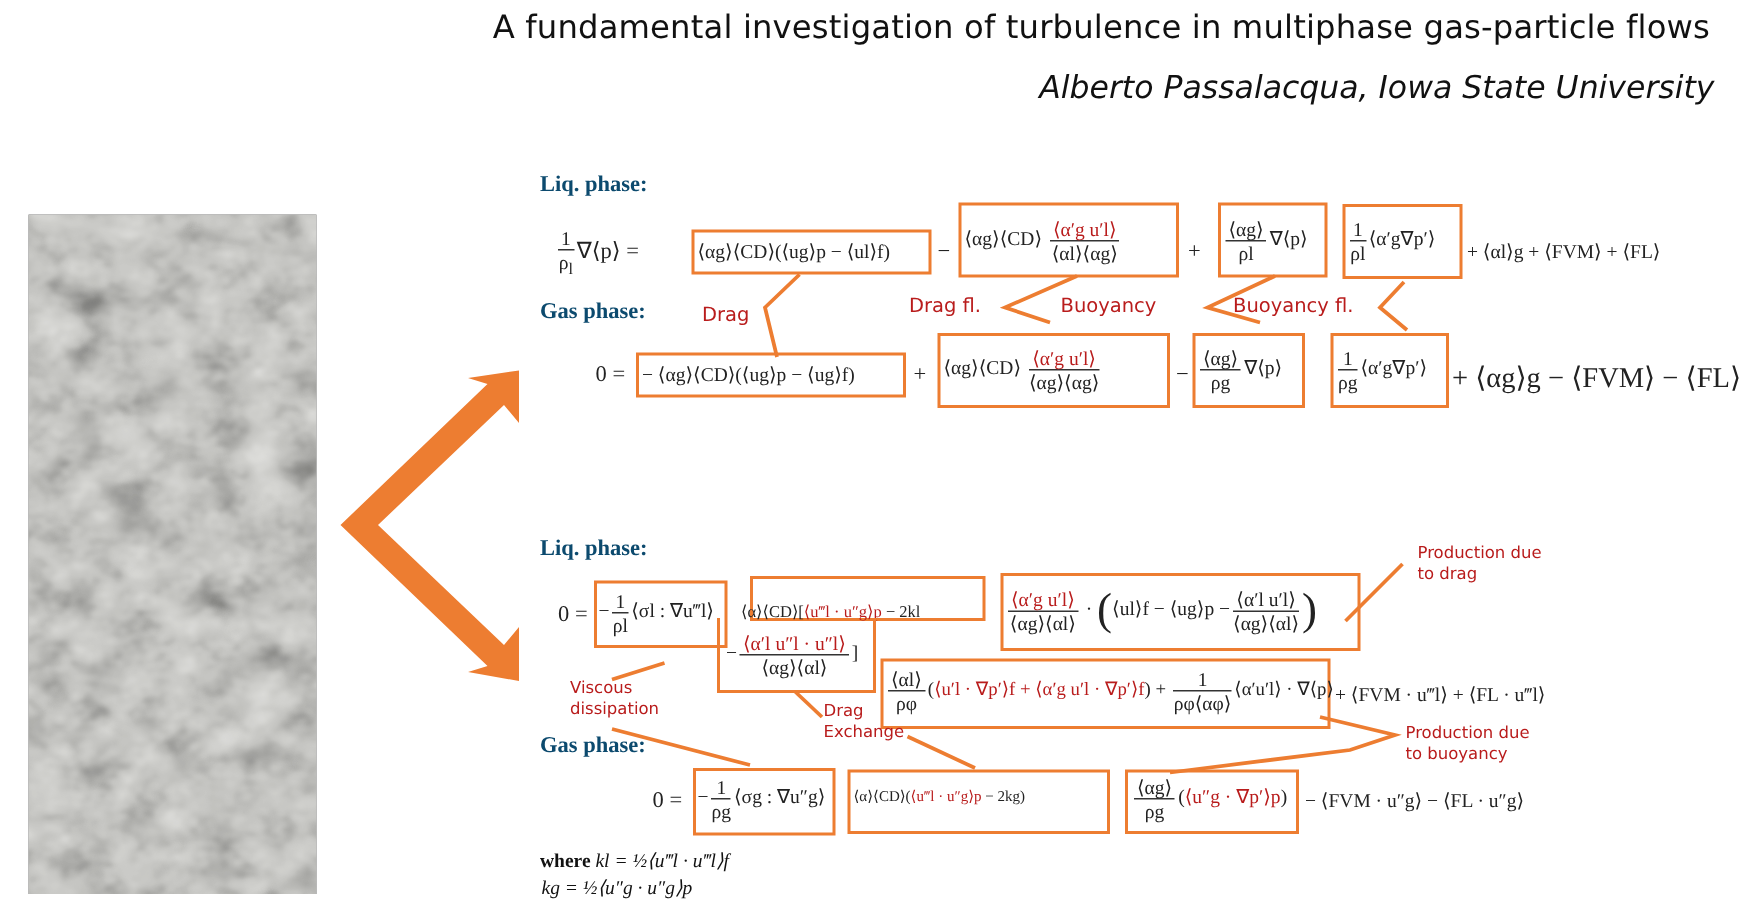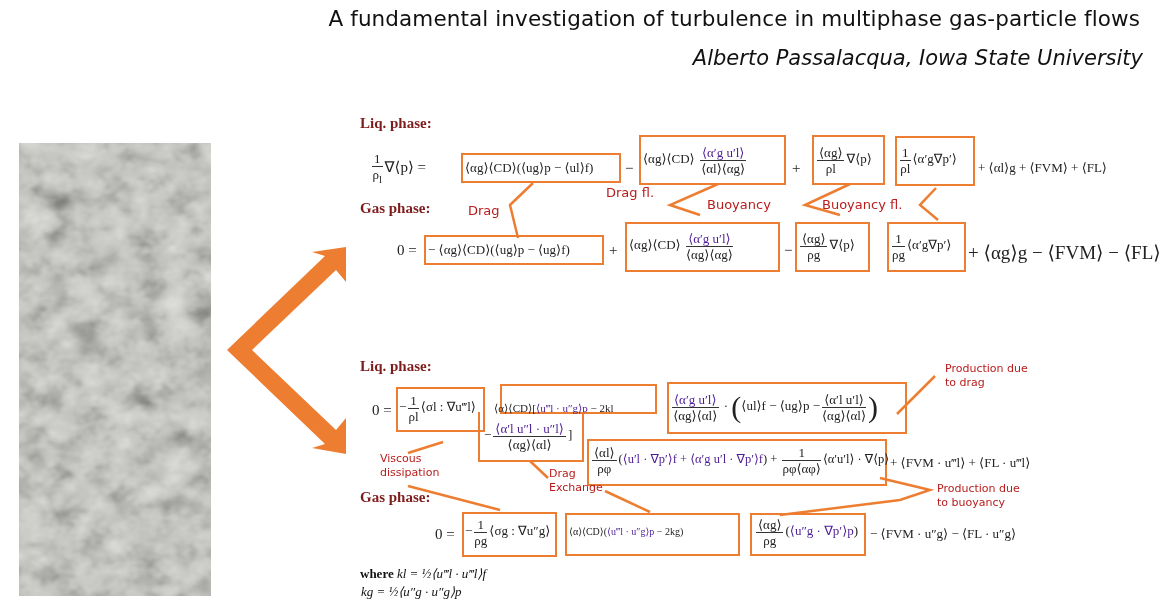--- a/index.html
+++ b/index.html
@@ -1,23 +1,23 @@
 <!DOCTYPE html>
 <html><head>
 <meta charset="utf-8">
 <style>
   html, body { margin:0; padding:0; }
   body { width:1165px; height:614px; background:#ffffff; position:relative; overflow:hidden; font-family:"DejaVu Serif", serif; color:#1a1a1a; }
   .title { position:absolute; right:25px; top:6px; font-family:"DejaVu Sans", sans-serif; font-size:21.5px; color:#111; letter-spacing:0.1px; white-space:nowrap; }
   .author { position:absolute; right:22px; top:46px; font-family:"DejaVu Sans", sans-serif; font-style:italic; font-size:21px; color:#111; white-space:nowrap; }
   .sim-image { position:absolute; left:19px; top:143px; width:192px; height:453px; background:#777; overflow:hidden; }
   svg.overlay { position:absolute; left:0; top:0; width:1165px; height:614px; pointer-events:none; }
-  .lbl { position:absolute; font-family:"Liberation Serif", serif; font-weight:bold; font-size:15px; color:#7f1d1d; white-space:nowrap; }
+  .lbl { position:absolute; font-family:"Liberation Serif", serif; font-weight:bold; font-size:15px; color:#0c4a6e; white-space:nowrap; }
   .eq { position:absolute; font-family:"Liberation Serif", serif; font-size:15px; color:#222; white-space:nowrap; line-height:1; }
-  .eq .r { color:#4c1d95; }
+  .eq .r { color:#b91c1c; }
   .box { position:absolute; border:2.5px solid #ed7d31; box-sizing:border-box; }
   .ann { position:absolute; font-family:"DejaVu Sans", sans-serif; font-size:13px; color:#b91c1c; white-space:nowrap; }
   .ann.small { font-size:11px; line-height:14px; }
   .frac { display:inline-block; vertical-align:middle; text-align:center; margin:0 2px; }
   .frac .n { display:block; border-bottom:1px solid #333; padding:0 2px 1px; font-size:13px; }
   .frac .d { display:block; padding-top:1px; font-size:13px; }
   .big { font-size:30px; vertical-align:middle; font-weight:200; }
   .where { position:absolute; font-family:"Liberation Serif", serif; font-size:13px; color:#111; white-space:nowrap; }
 </style>
 </head>
@@ -82,21 +82,21 @@
   <span class="frac"><span class="n">⟨αg⟩</span><span class="d">ρl</span></span><span>∇⟨p⟩</span>
 </div>
 <div class="box" style="left:895px;top:136px;width:80px;height:50px;"></div>
 <div class="eq r" style="left:898px;top:146px;font-size:13px;">
   <span class="frac"><span class="n">1</span><span class="d">ρl</span></span><span>⟨α′g∇p′⟩</span>
 </div>
 <div class="eq" style="left:978px;top:161px;font-size:13px;">+ ⟨αl⟩g + ⟨FVM⟩ + ⟨FL⟩</div>
 
 <div class="lbl" style="left:360px;top:200px;">Gas phase:</div>
 <div class="ann" style="left:468px;top:203px;">Drag</div>
-<div class="ann" style="left:606px;top:185px;">Drag fl.</div>
+<div class="ann" style="left:606px;top:197px;">Drag fl.</div>
 <div class="ann" style="left:707px;top:197px;">Buoyancy</div>
 <div class="ann" style="left:822px;top:197px;">Buoyancy fl.</div>
 
 <div class="eq" style="left:397px;top:243px;">0 =</div>
 <div class="box" style="left:424px;top:235px;width:180px;height:30px;"></div>
 <div class="eq" style="left:428px;top:243px;font-size:13px;">− ⟨αg⟩⟨CD⟩(⟨ug⟩p − ⟨ug⟩f)</div>
 <div class="eq" style="left:609px;top:243px;">+</div>
 <div class="box" style="left:625px;top:222px;width:155px;height:50px;"></div>
 <div class="eq" style="left:629px;top:232px;font-size:13px;">
   <span>⟨αg⟩⟨CD⟩</span>

